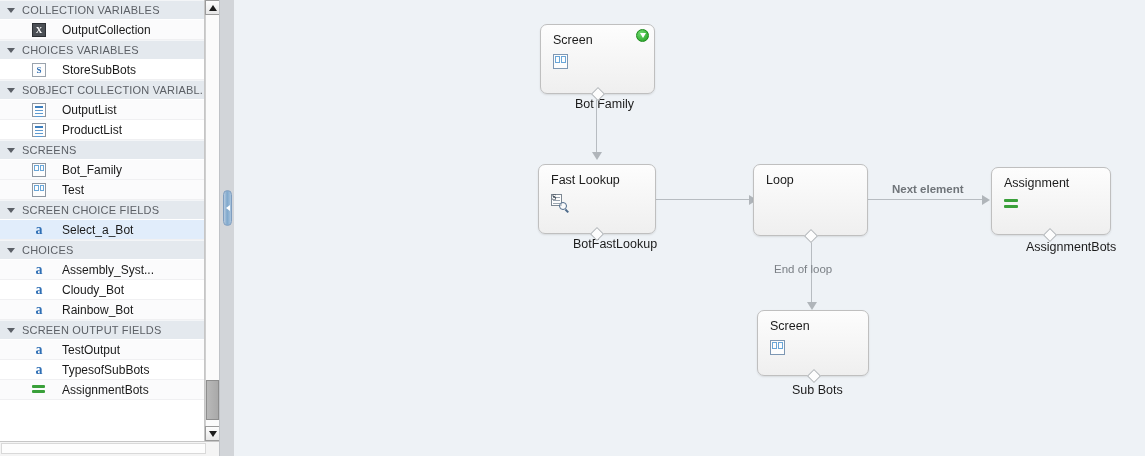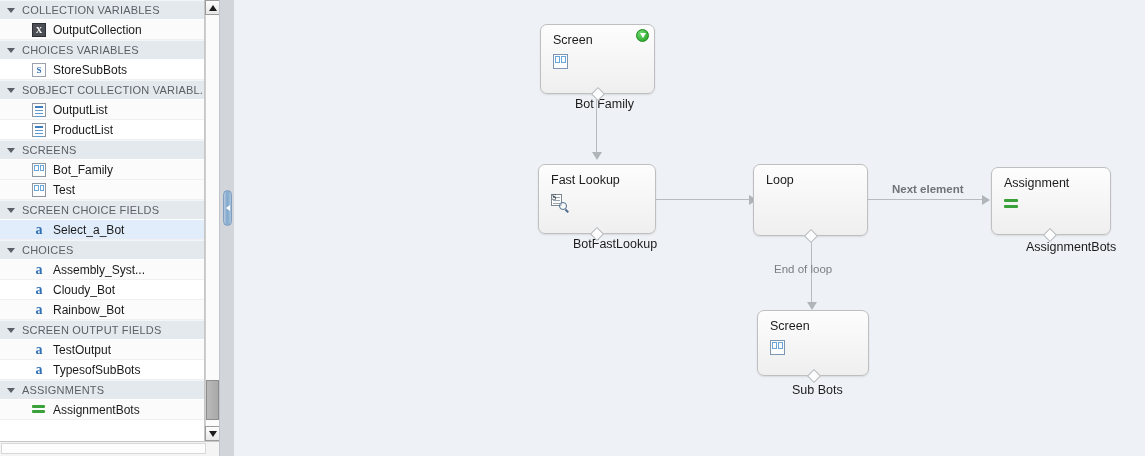--- a/index.html
+++ b/index.html
@@ -66,21 +66,21 @@
     display: flex;
     align-items: center;
     padding-left: 32px;
     background: #fbfbfc;
     border-bottom: 1px solid #f0f0f2;
     white-space: nowrap;
     box-sizing: border-box;
   }
   .row.alt { background: #ffffff; }
   .row.selected { background: #e1edfb; }
-  .row .lbl { margin-left: 7px; }
+  .row .lbl { margin-left: 16px; }
 
   
   .ic { width: 14px; height: 14px; flex: 0 0 14px; position: relative; }
   .ic-x {
     background: #4b4f55;
     border: 1px solid #2d3035;
     color: #fff;
     font-size: 9px;
     font-weight: bold;
     line-height: 12px;
@@ -443,24 +443,20 @@
       </div>
       <div class="row">
         <span class="ic ic-a">a</span>
         <span class="lbl">TestOutput</span>
       </div>
       <div class="row alt">
         <span class="ic ic-a">a</span>
         <span class="lbl">TypesofSubBots</span>
       </div>
 
-      <div class="sec-header">
-        <span class="tri"></span>
-        <span>ASSIGNMENTS</span>
-      </div>
       <div class="row">
         <span class="ic ic-assign">
             <i></i>
             <i></i>
           </span>
         <span class="lbl">AssignmentBots</span>
       </div>
     </div>
 
     <div id="vscroll">

